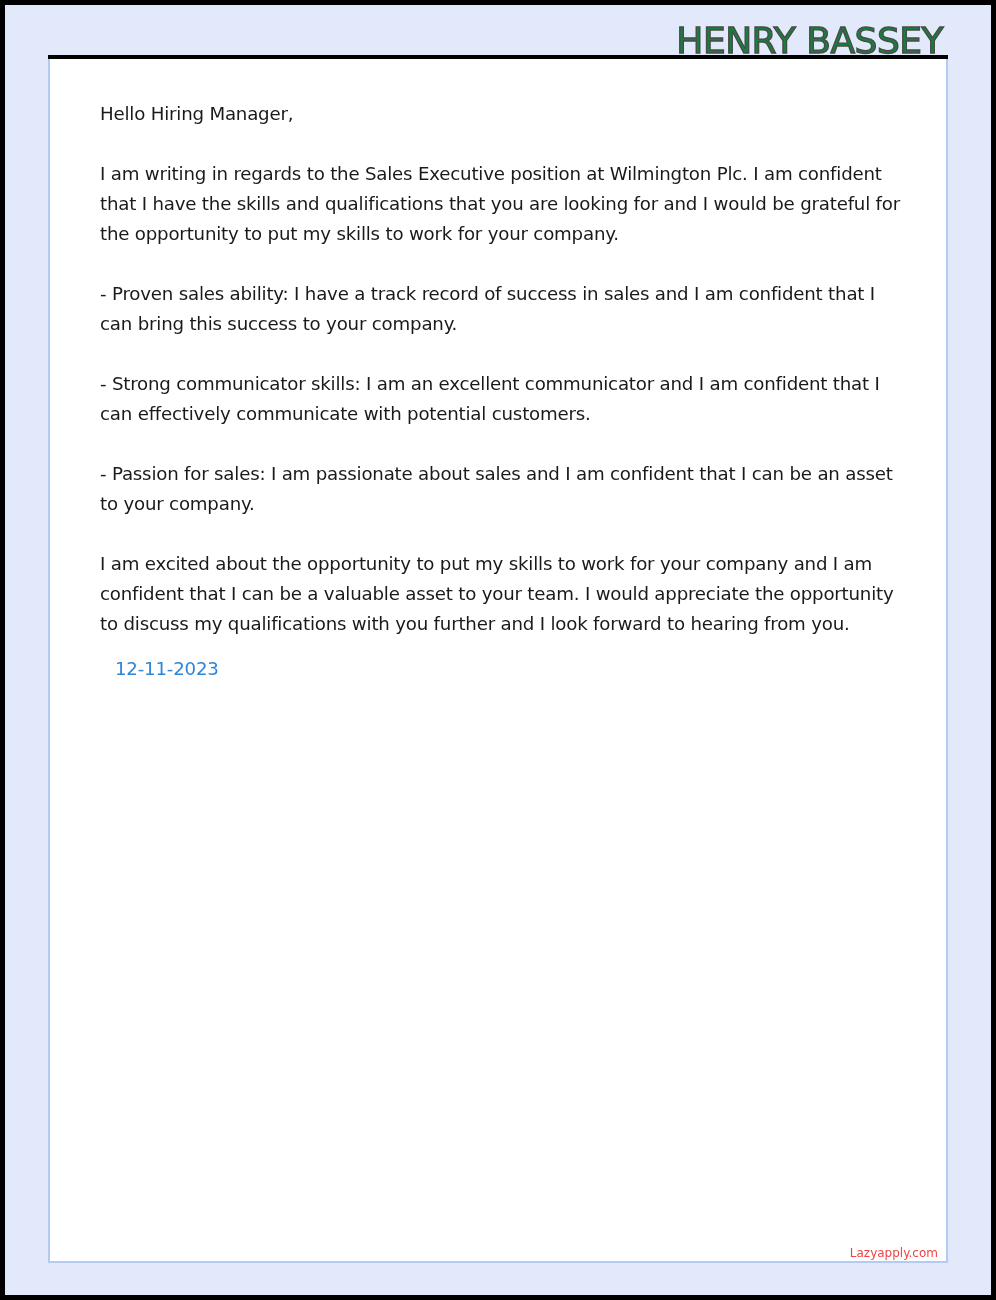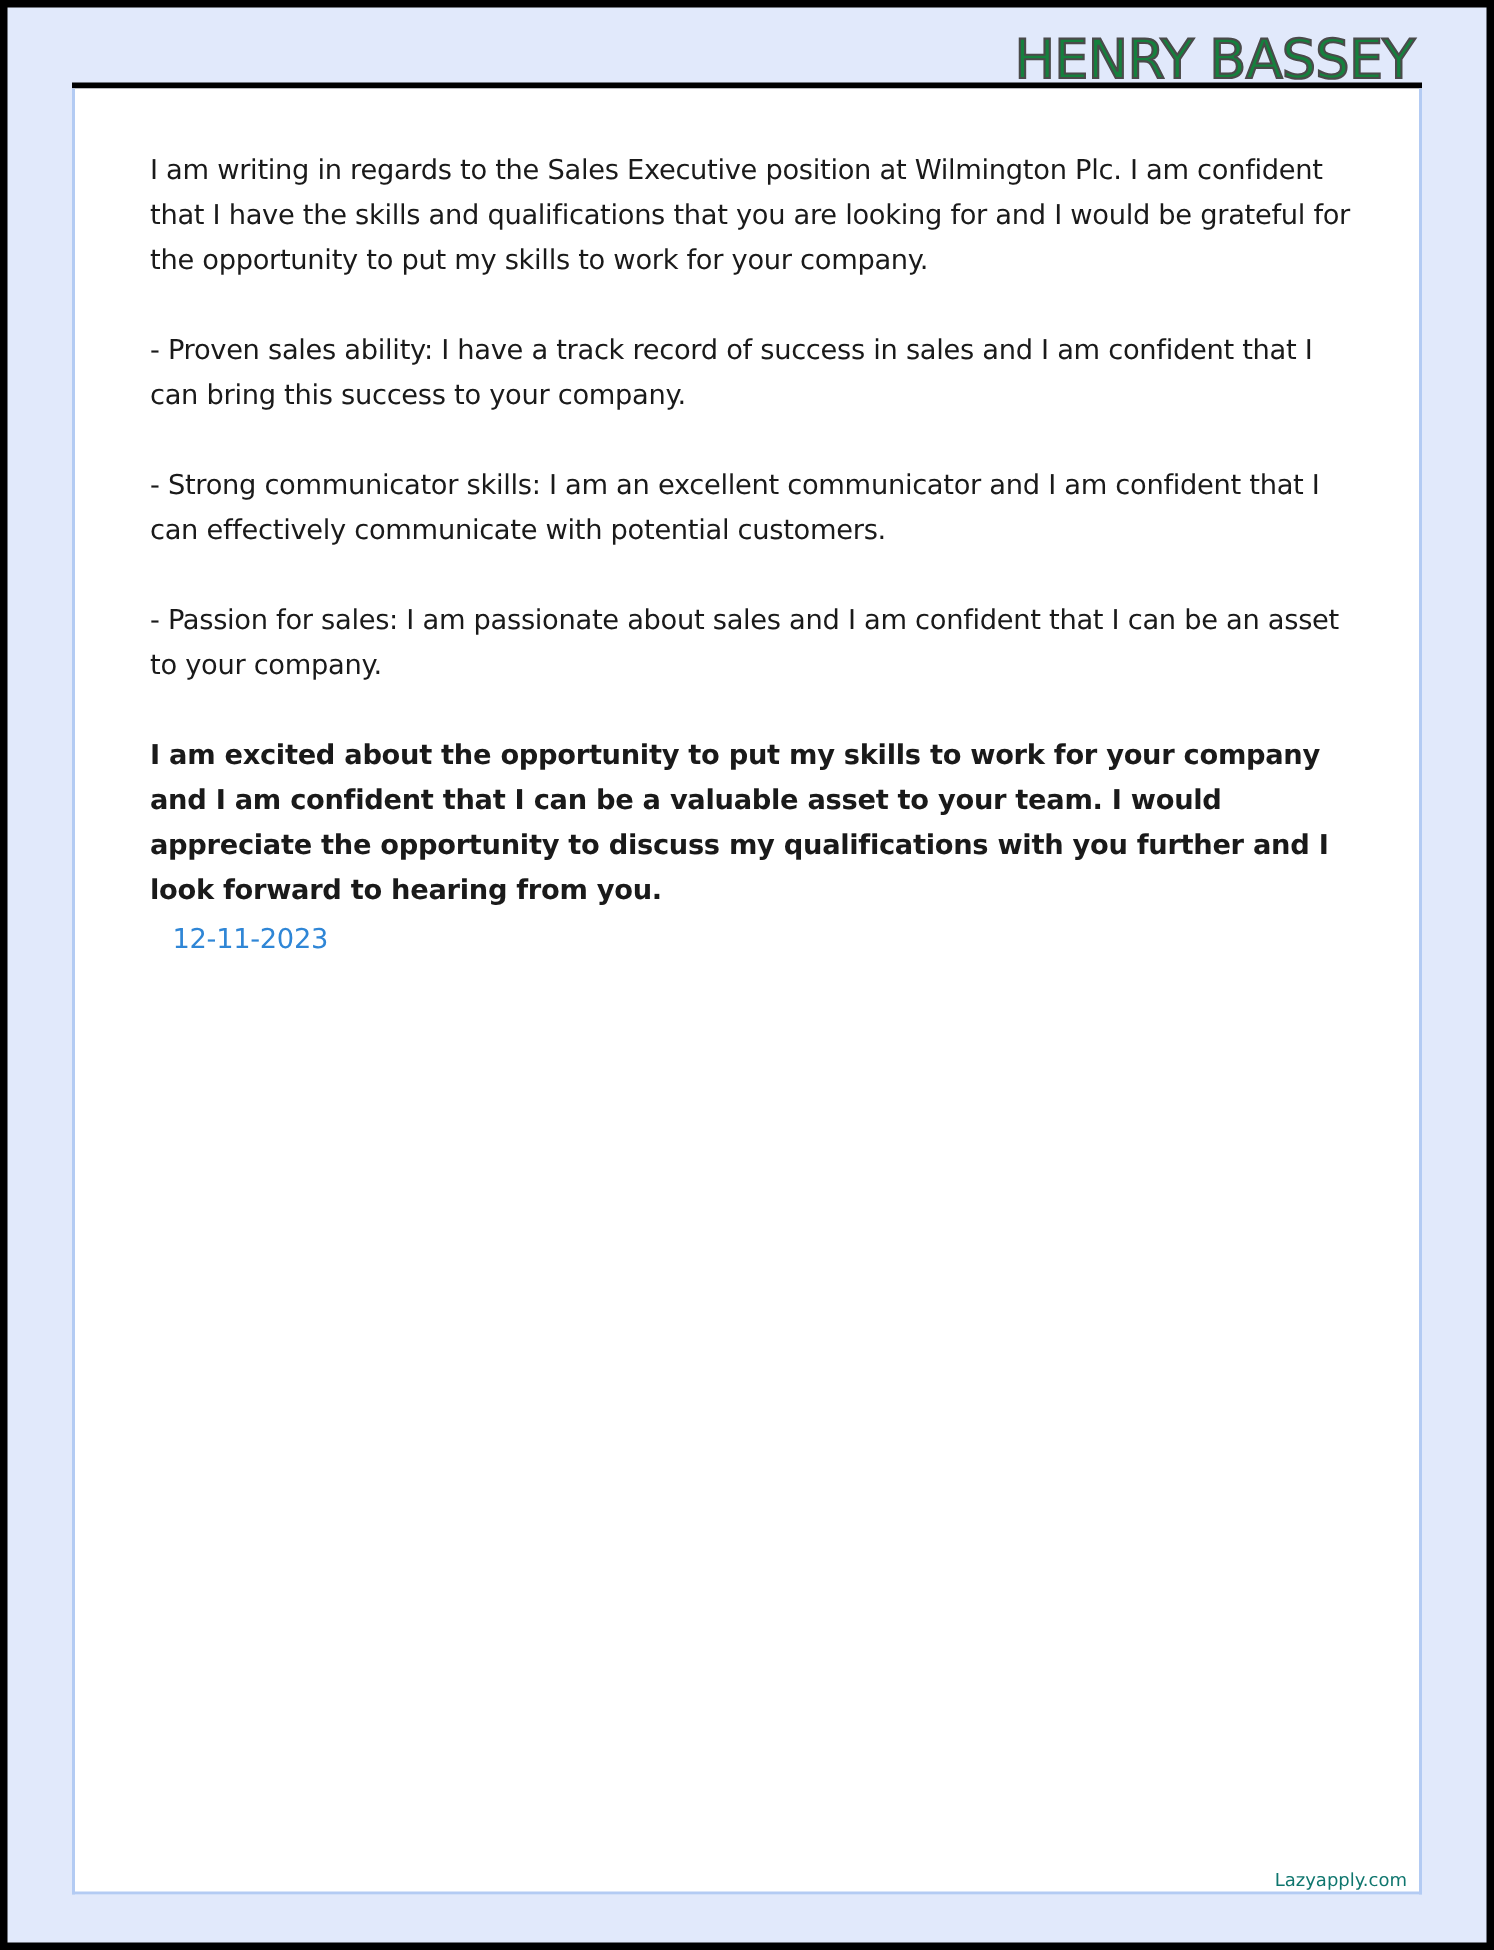--- a/index.html
+++ b/index.html
@@ -20,34 +20,35 @@
   .paper {
     position: absolute; left: 43px; top: 54px; width: 896px; height: 1202px;
     background: #fff; border-left: 2px solid #b3cbf3; border-right: 2px solid #b3cbf3;
     border-bottom: 2px solid #b3cbf3;
   }
   .content {
     position: absolute; left: 50px; top: 40px; width: 800px;
     font-size: 18.2px; line-height: 30px; color: #1a1a1a; letter-spacing: -0.2px;
   }
   .content p { margin: 0 0 30px 0; }
-  .content p.last { margin-bottom: 3px; font-weight: bold; }
+  .content p.last { margin-bottom: 15px; }
   .date { color: #2f86d6; font-size: 18.2px; line-height: 30px; margin-left: 15px; }
   .footer {
-    position: absolute; right: 8px; bottom: 0px; font-size: 12px; color: #0f766e; line-height: 16px;
+    position: absolute; right: 8px; bottom: 0px; font-size: 12px; color: #ef4444; line-height: 16px;
   }
 </style>
 </head>
 <body>
 
 <div class="name">HENRY BASSEY</div>
 <div class="topbar"></div>
 
 <div class="paper">
   <div class="content">
+    <p>Hello Hiring Manager,</p>
     <p>I am writing in regards to the Sales Executive position at Wilmington Plc. I am confident that I have the skills and qualifications that you are looking for and I would be grateful for the opportunity to put my skills to work for your company.</p>
     <p>- Proven sales ability: I have a track record of success in sales and I am confident that I can bring this success to your company.</p>
     <p>- Strong communicator skills: I am an excellent communicator and I am confident that I can effectively communicate with potential customers.</p>
     <p>- Passion for sales: I am passionate about sales and I am confident that I can be an asset to your company.</p>
     <p class="last">I am excited about the opportunity to put my skills to work for your company and I am confident that I can be a valuable asset to your team. I would appreciate the opportunity to discuss my qualifications with you further and I look forward to hearing from you.</p>
     <div class="date">12-11-2023</div>
   </div>
   <div class="footer">Lazyapply.com</div>
 </div>
 

